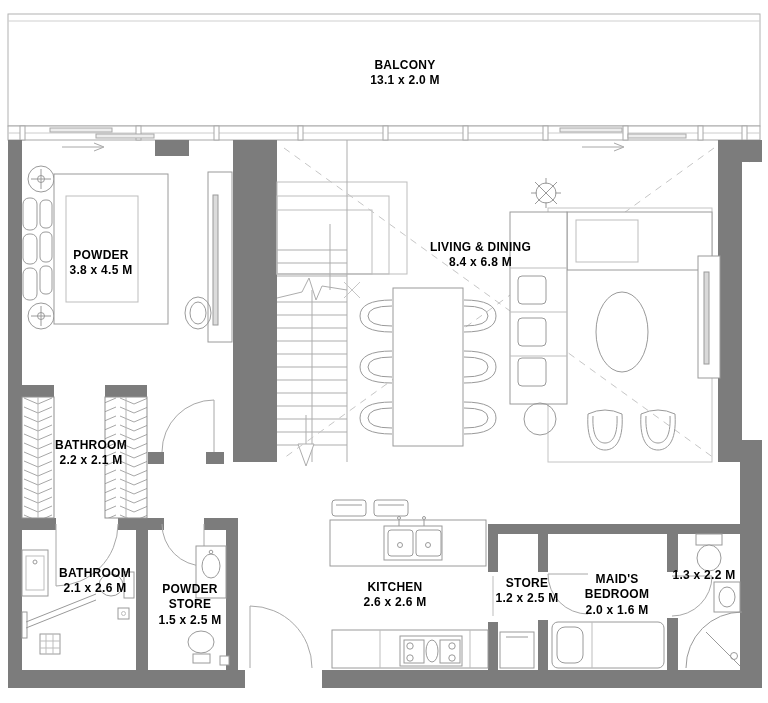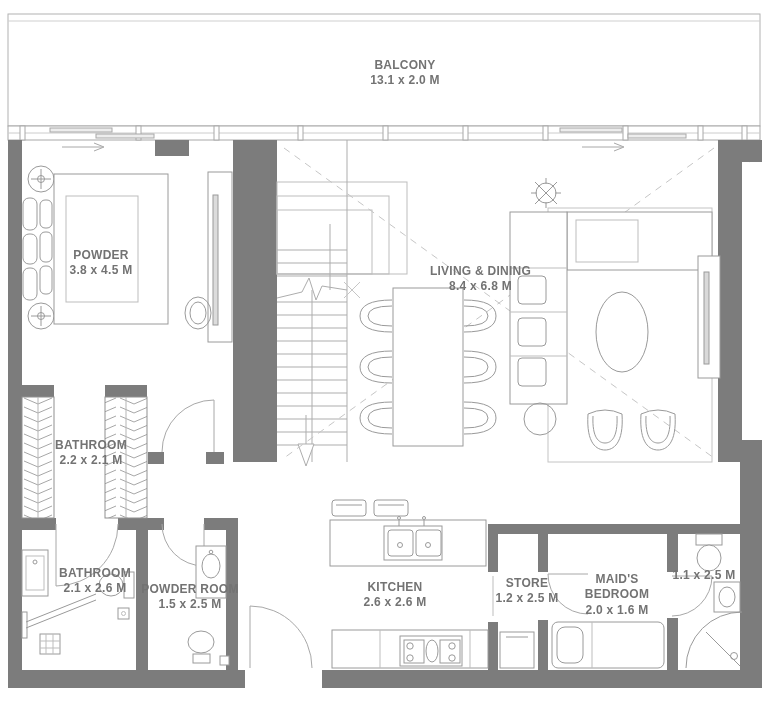--- a/index.html
+++ b/index.html
@@ -1,20 +1,20 @@
 <!DOCTYPE html>
 <html><head>
 <meta charset="utf-8">
 <style>
   html,body{margin:0;padding:0;background:#fff;}
   .plan{position:relative;width:768px;height:703px;background:#fff;overflow:hidden;
         font-family:"Liberation Sans",sans-serif;}
   .plan svg{position:absolute;left:0;top:0;}
   .lbl{position:absolute;text-align:center;font-weight:700;font-size:12px;line-height:1.28;
-       color:#737373;letter-spacing:.25px;}
+       color:#000000;letter-spacing:.25px;}
   .lbl .nm,.lbl .dm{display:block;}
 </style>
 </head>
 <body>
 
 <div class="plan">
 
 <svg width="768" height="703" viewBox="0 0 768 703">
   <defs>
     <pattern id="hang" x="22" y="397" width="32" height="9" patternUnits="userSpaceOnUse">
@@ -324,45 +324,45 @@
 </svg>
 
 <div class="lbl" style="left:305px;top:58px;width:200px;">
   <span class="nm">BALCONY</span>
   <span class="dm">13.1 x 2.0 M</span>
 </div>
 <div class="lbl" style="left:36px;top:248px;width:130px;">
   <span class="nm">POWDER</span>
   <span class="dm">3.8 x 4.5 M</span>
 </div>
-<div class="lbl" style="left:393px;top:264px;width:175px;">
+<div class="lbl" style="left:393px;top:240px;width:175px;">
   <span class="nm">LIVING &amp; DINING</span>
   <span class="dm">8.4 x 6.8 M</span>
 </div>
 <div class="lbl" style="left:30px;top:438px;width:122px;">
   <span class="nm">BATHROOM</span>
   <span class="dm">2.2 x 2.1 M</span>
 </div>
 <div class="lbl" style="left:33px;top:566px;width:124px;">
   <span class="nm">BATHROOM</span>
   <span class="dm">2.1 x 2.6 M</span>
 </div>
 <div class="lbl" style="left:140px;top:582px;width:100px;">
-  <span class="nm">POWDER ROOM</span>
+  <span class="nm">POWDER STORE</span>
   <span class="dm">1.5 x 2.5 M</span>
 </div>
 <div class="lbl" style="left:333px;top:580px;width:124px;">
   <span class="nm">KITCHEN</span>
   <span class="dm">2.6 x 2.6 M</span>
 </div>
 <div class="lbl" style="left:482px;top:576px;width:90px;">
   <span class="nm">STORE</span>
   <span class="dm">1.2 x 2.5 M</span>
 </div>
 <div class="lbl" style="left:563px;top:572px;width:108px;">
   <span class="nm">MAID'S BEDROOM</span>
   <span class="dm">2.0 x 1.6 M</span>
 </div>
 <div class="lbl" style="left:652px;top:568px;width:104px;">
-  <span class="dm">1.1 x 2.5 M</span>
+  <span class="dm">1.3 x 2.2 M</span>
 </div>
 
 </div>
 
 </body></html>

